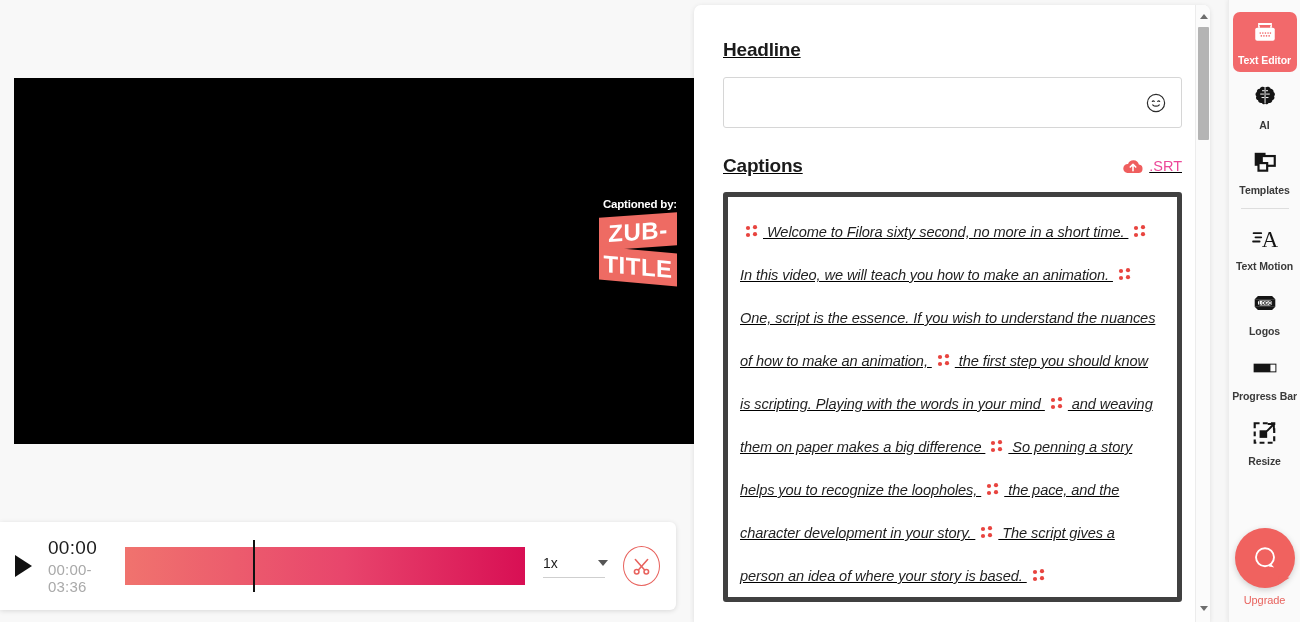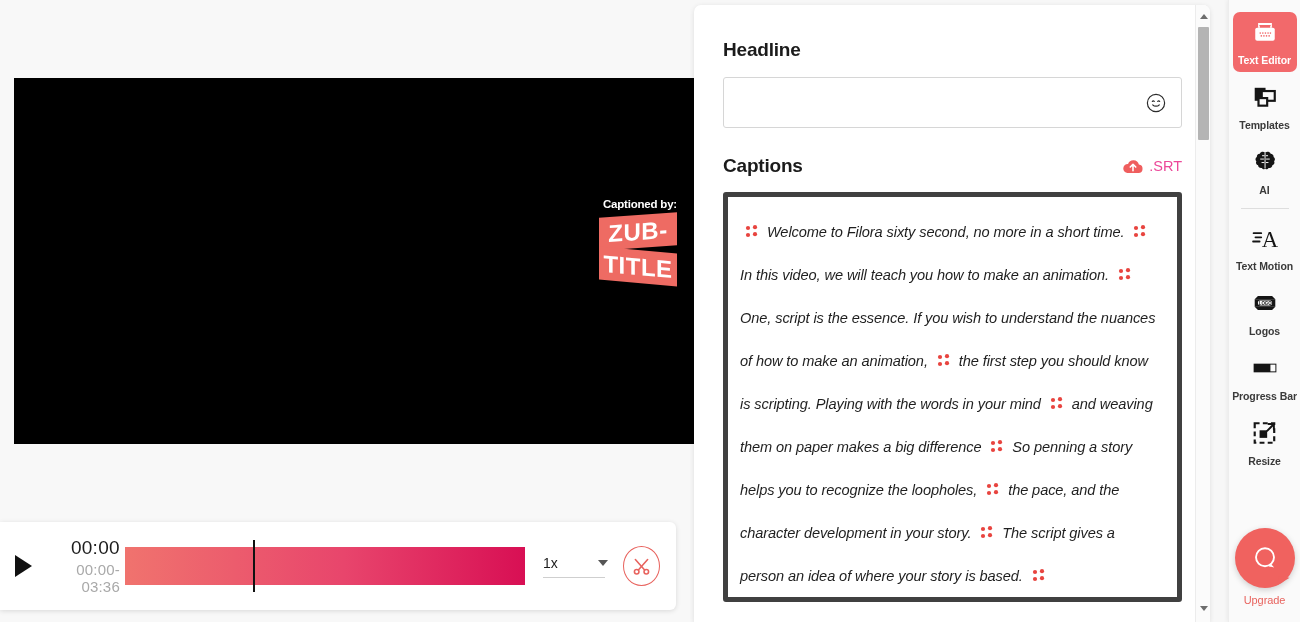--- a/index.html
+++ b/index.html
@@ -56,21 +56,21 @@
   #play-button {
     width: 52px; display: flex; justify-content: center; align-items: center;
     cursor: pointer;
   }
   .play-tri {
     width: 0; height: 0;
     border-left: 17px solid #111;
     border-top: 11px solid transparent;
     border-bottom: 11px solid transparent;
   }
-  #time-block { width: 78px; text-align: right; }
+  #time-block { width: 78px; text-align: left; }
   #time-current { font-size: 19px; color: #1c1c1c; letter-spacing: .3px; }
   #time-range { font-size: 15px; color: #a9a9a9; margin-top: 2px; letter-spacing: .2px; }
   #timeline-wrap {
     flex: 1; position: relative; height: 88px;
     display: flex; align-items: center; padding-left: 3px;
   }
   #playhead {
     position: absolute; left: 133px; top: 18px;
     width: 2px; height: 52px; background: #111;
   }
@@ -99,21 +99,21 @@
 
   
   #editor-panel {
     position: absolute; left: 694px; top: 5px;
     width: 516px; height: 617px;
     background: #ffffff;
     border-radius: 7px 7px 0 0;
     box-shadow: 0 1px 5px rgba(0,0,0,.10);
     overflow: hidden;
   }
-  #editor-inner { padding: 34px 28px 4px 29px; }
+  #editor-inner { padding: 34px 28px 4px 29px; text-decoration: underline; }
   .section-title {
     font-size: 19px; font-weight: bold; color: #1b1b1b; letter-spacing: -.2px;
   }
   #headline-field {
     margin-top: 16px; height: 51px;
     border: 1px solid #d6d6d6; border-radius: 3px;
     display: flex; align-items: center; padding: 0 14px;
     position: relative;
   }
   #headline-input {
@@ -366,37 +366,37 @@
               <circle cx="11" cy="15.6" r=".75"></circle>
               <circle cx="13.4" cy="15.6" r=".75"></circle>
               <circle cx="15.8" cy="15.6" r=".75"></circle>
             </g>
             <rect x="6.8" y="5.6" width="10.4" height="1.1" fill="#f2696b"></rect>
           </svg></span>
         <span class="tool-label">Text Editor</span>
       </div>
       <div class="tool-item">
         <span><svg width="26" height="26" viewBox="0 0 24 24">
-            <rect x="2.5" y="3.5" width="10" height="12" fill="#151515"></rect>
-            <rect x="9" y="6.5" width="12" height="9" fill="#fafafa" stroke="#151515" stroke-width="2"></rect>
-            <rect x="6" y="13" width="8" height="7" fill="#fafafa" stroke="#151515" stroke-width="2"></rect>
-          </svg></span>
-        <span class="tool-label">Templates</span>
-      </div>
-      <div class="tool-item">
-        <span><svg width="26" height="26" viewBox="0 0 24 24">
             <path d="M12 3.2c-1.6-1.1-4.1-.6-4.8 1.1-1.9.1-3 1.6-2.7 3.1-1.5.8-1.7 2.8-.5 3.9-.8 1.5 0 3.3 1.6 3.7.1 1.8 1.8 3 3.5 2.5.7 1.4 2.6 1.6 3.6.5h.2V3.2z" fill="#151515"></path>
             <path d="M12.4 3.2c1.6-1.1 4.1-.6 4.8 1.1 1.9.1 3 1.6 2.7 3.1 1.5.8 1.7 2.8.5 3.9.8 1.5 0 3.3-1.6 3.7-.1 1.8-1.8 3-3.5 2.5-.7 1.4-2.6 1.6-3.6.5h-.2V3.2z" fill="#151515"></path>
             <g stroke="#fafafa" stroke-width=".9" fill="none">
               <path d="M9.3 6.2h2.3M7.6 9.3h3.4M8.8 12.5h2.6M14.8 6.2h-2M16.4 9.3H13M15.2 12.5h-2.4"></path>
             </g>
             <rect x="11.6" y="3" width=".9" height="15" fill="#fafafa"></rect>
           </svg></span>
         <span class="tool-label">AI</span>
       </div>
+      <div class="tool-item">
+        <span><svg width="26" height="26" viewBox="0 0 24 24">
+            <rect x="2.5" y="3.5" width="10" height="12" fill="#151515"></rect>
+            <rect x="9" y="6.5" width="12" height="9" fill="#fafafa" stroke="#151515" stroke-width="2"></rect>
+            <rect x="6" y="13" width="8" height="7" fill="#fafafa" stroke="#151515" stroke-width="2"></rect>
+          </svg></span>
+        <span class="tool-label">Templates</span>
+      </div>
       <div class="tool-divider"></div>
       <div class="tool-item">
         <span><svg width="26" height="26" viewBox="0 0 24 24">
             <text x="9" y="20" font-family="Liberation Serif, serif" font-size="21" fill="#151515">A</text>
             <g stroke="#151515" stroke-width="1.7" stroke-linecap="round">
               <path d="M1.5 7.5h7"></path>
               <path d="M3.2 11.4h5.3"></path>
               <path d="M1 15.2h6"></path>
             </g>
           </svg></span>

